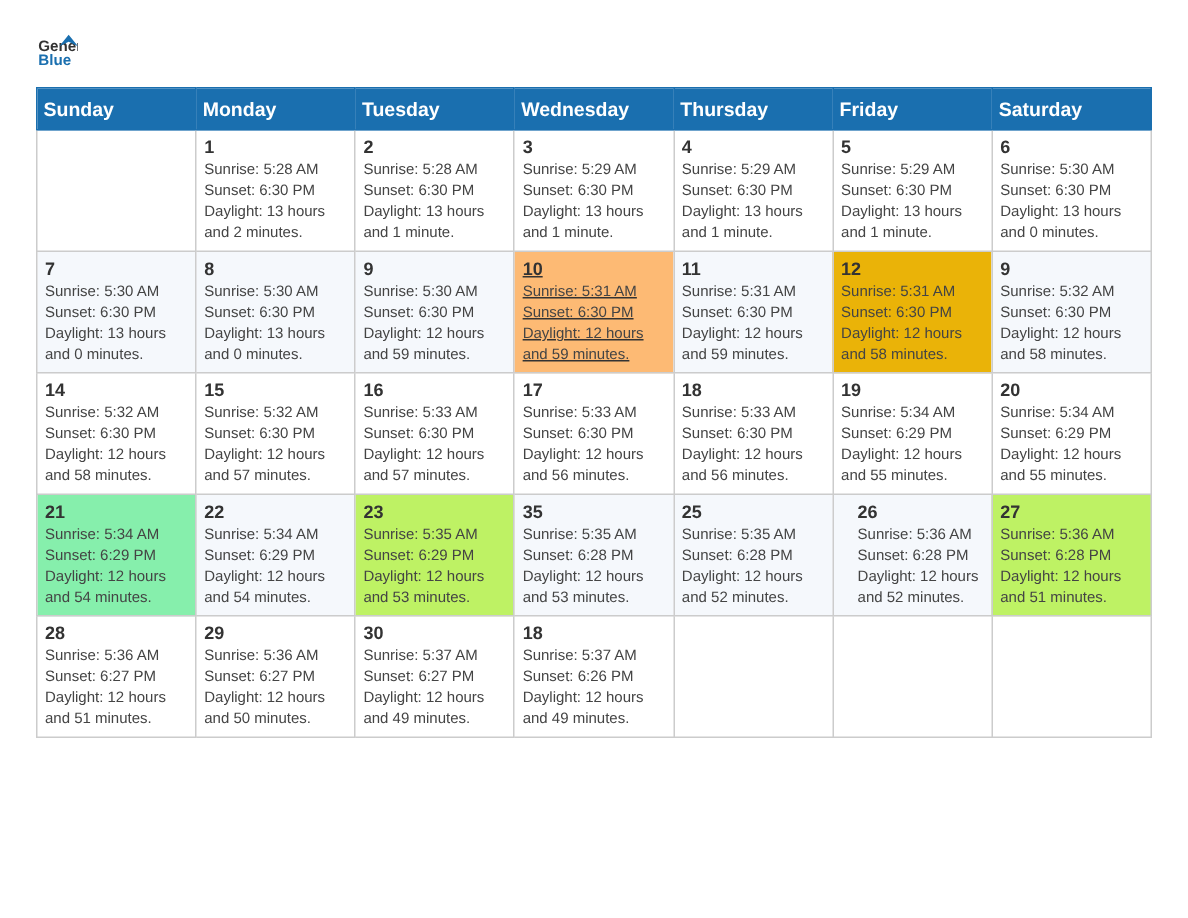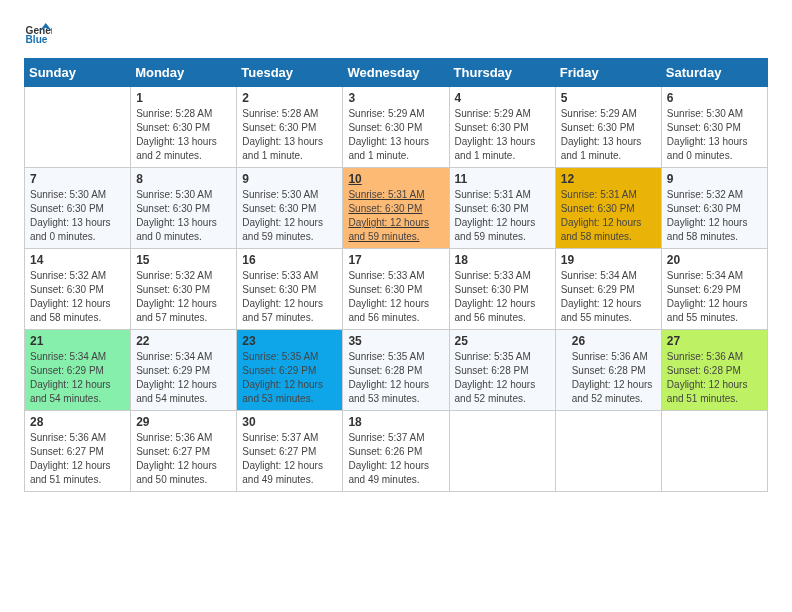--- a/index.html
+++ b/index.html
@@ -272,21 +272,21 @@
 Daylight: 12 hours
 and 54 minutes.</div>
         </td>
         <td style="background: rgb(245, 248, 252);">
           <span class="day-num">22</span>
           <div class="day-info" style="white-space: pre-line;">Sunrise: 5:34 AM
 Sunset: 6:29 PM
 Daylight: 12 hours
 and 54 minutes.</div>
         </td>
-        <td style="background: #0ea5e9;">
+        <td style="background: #bef264;">
           <span class="day-num">23</span>
           <div class="day-info" style="white-space: pre-line;">Sunrise: 5:35 AM
 Sunset: 6:29 PM
 Daylight: 12 hours
 and 53 minutes.</div>
         </td>
         <td style="background: rgb(245, 248, 252);">
           <span class="day-num">35</span>
           <div class="day-info" style="white-space: pre-line;">Sunrise: 5:35 AM
 Sunset: 6:28 PM

